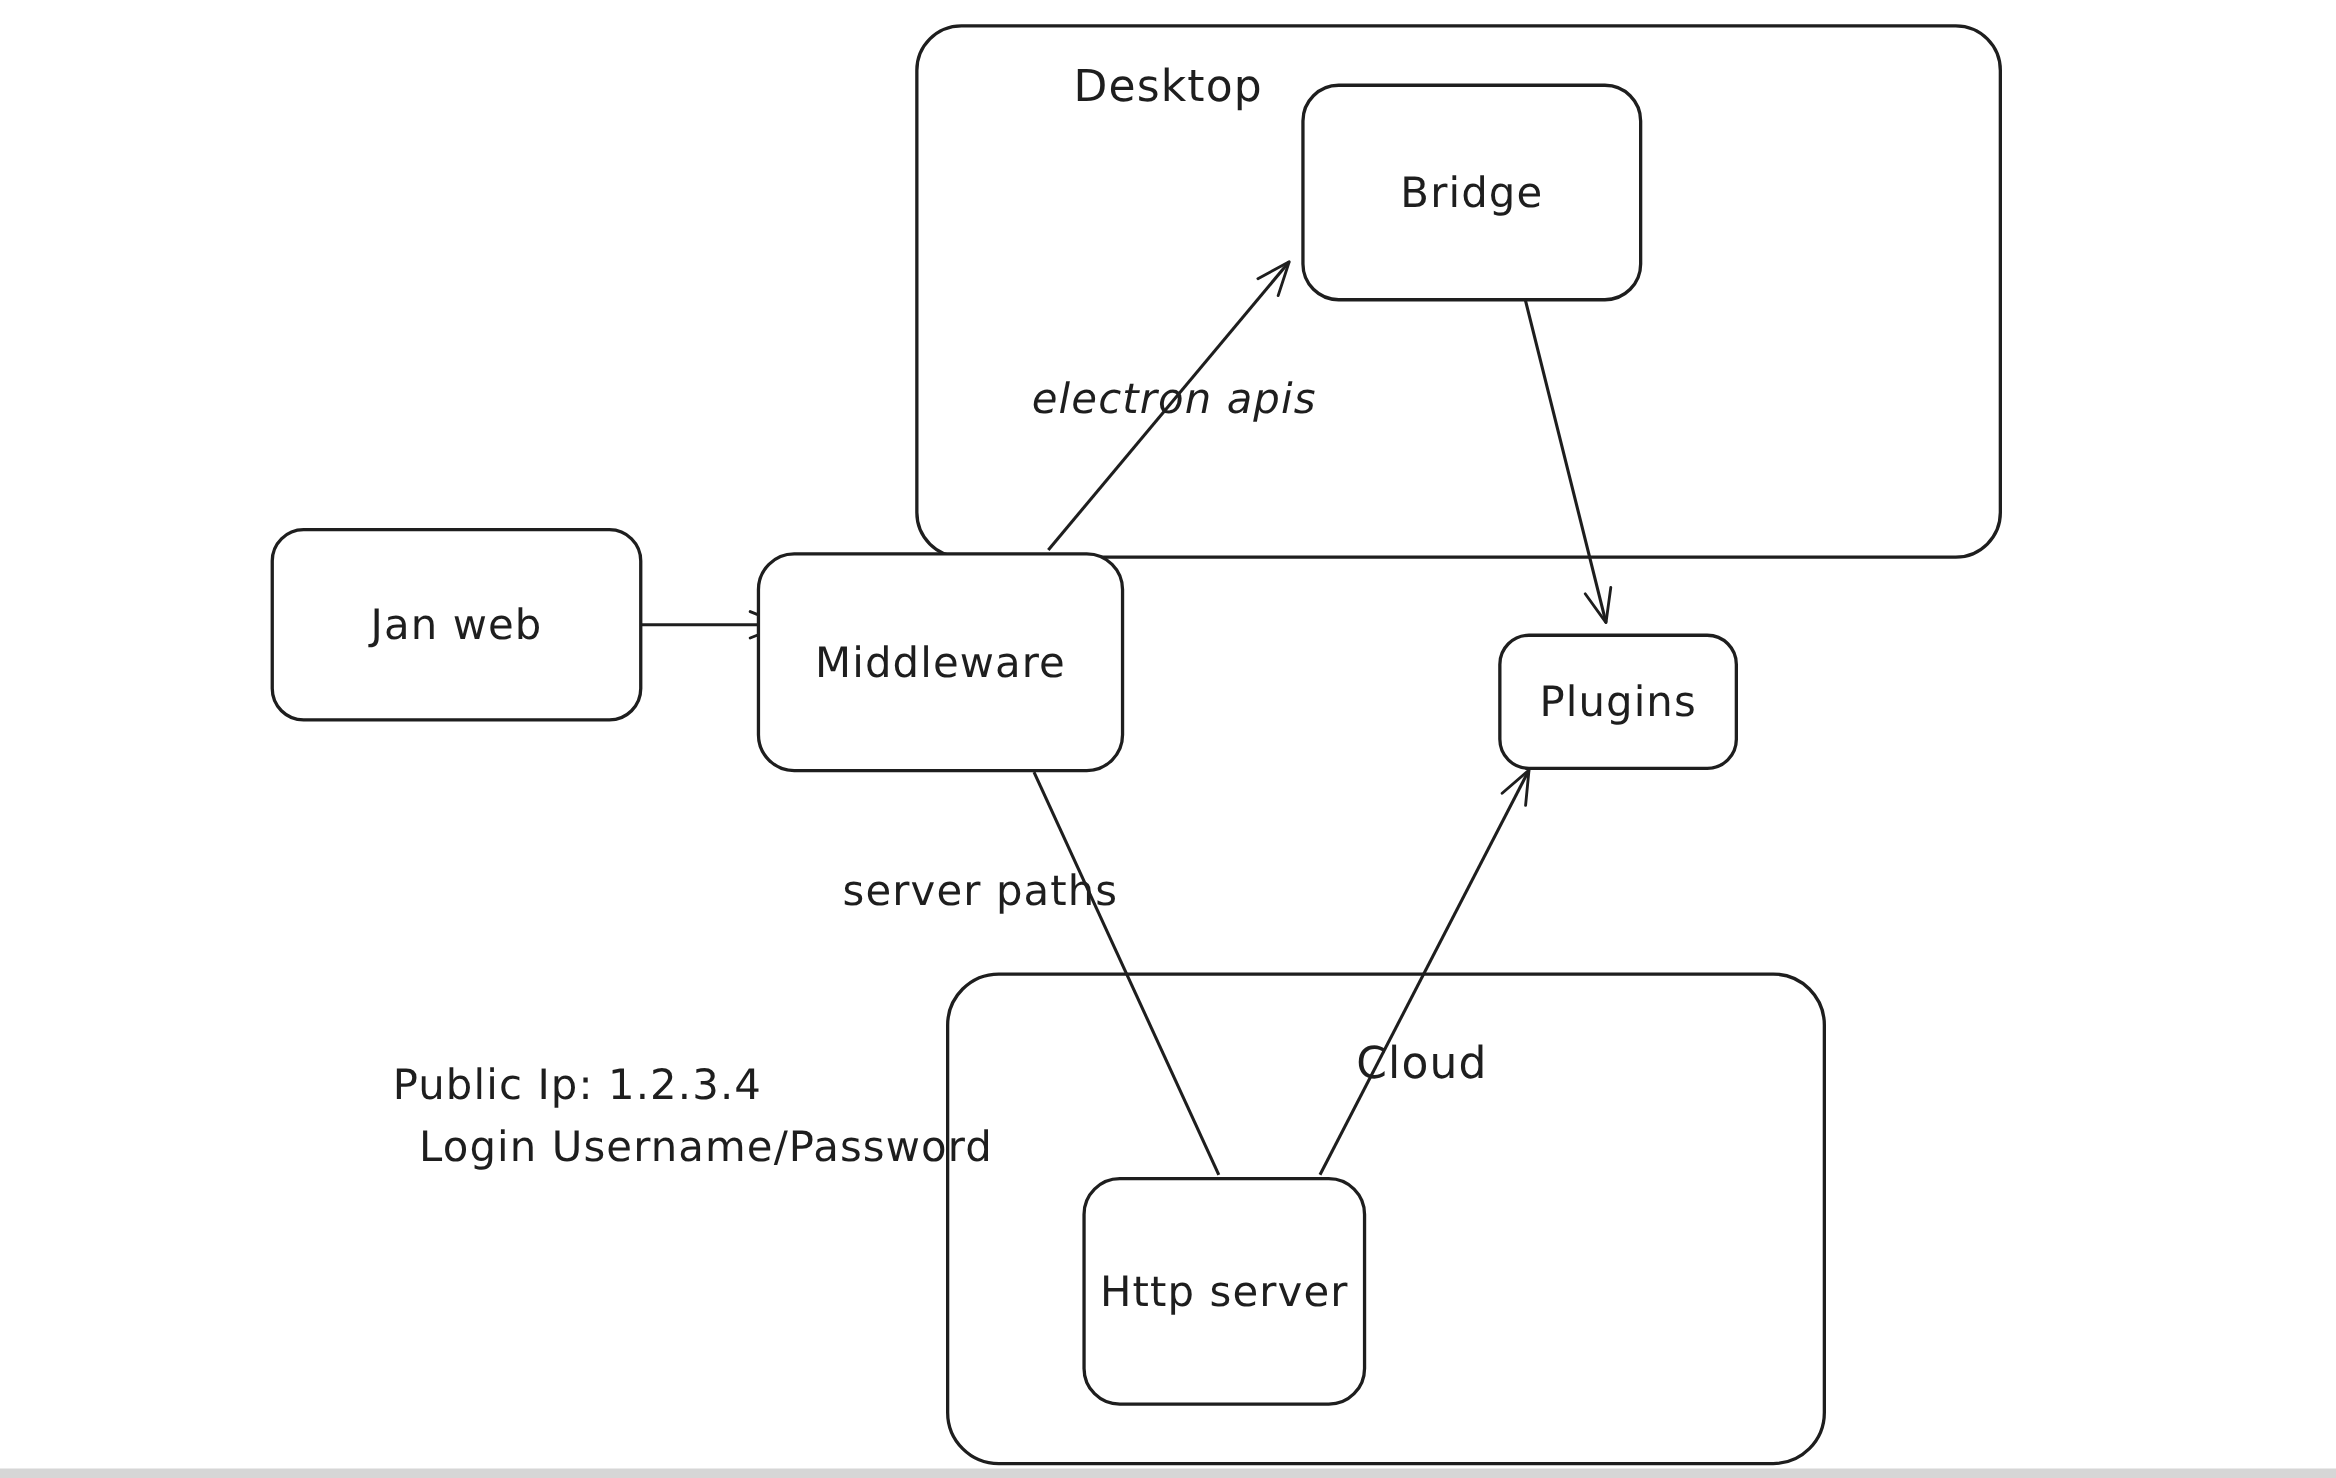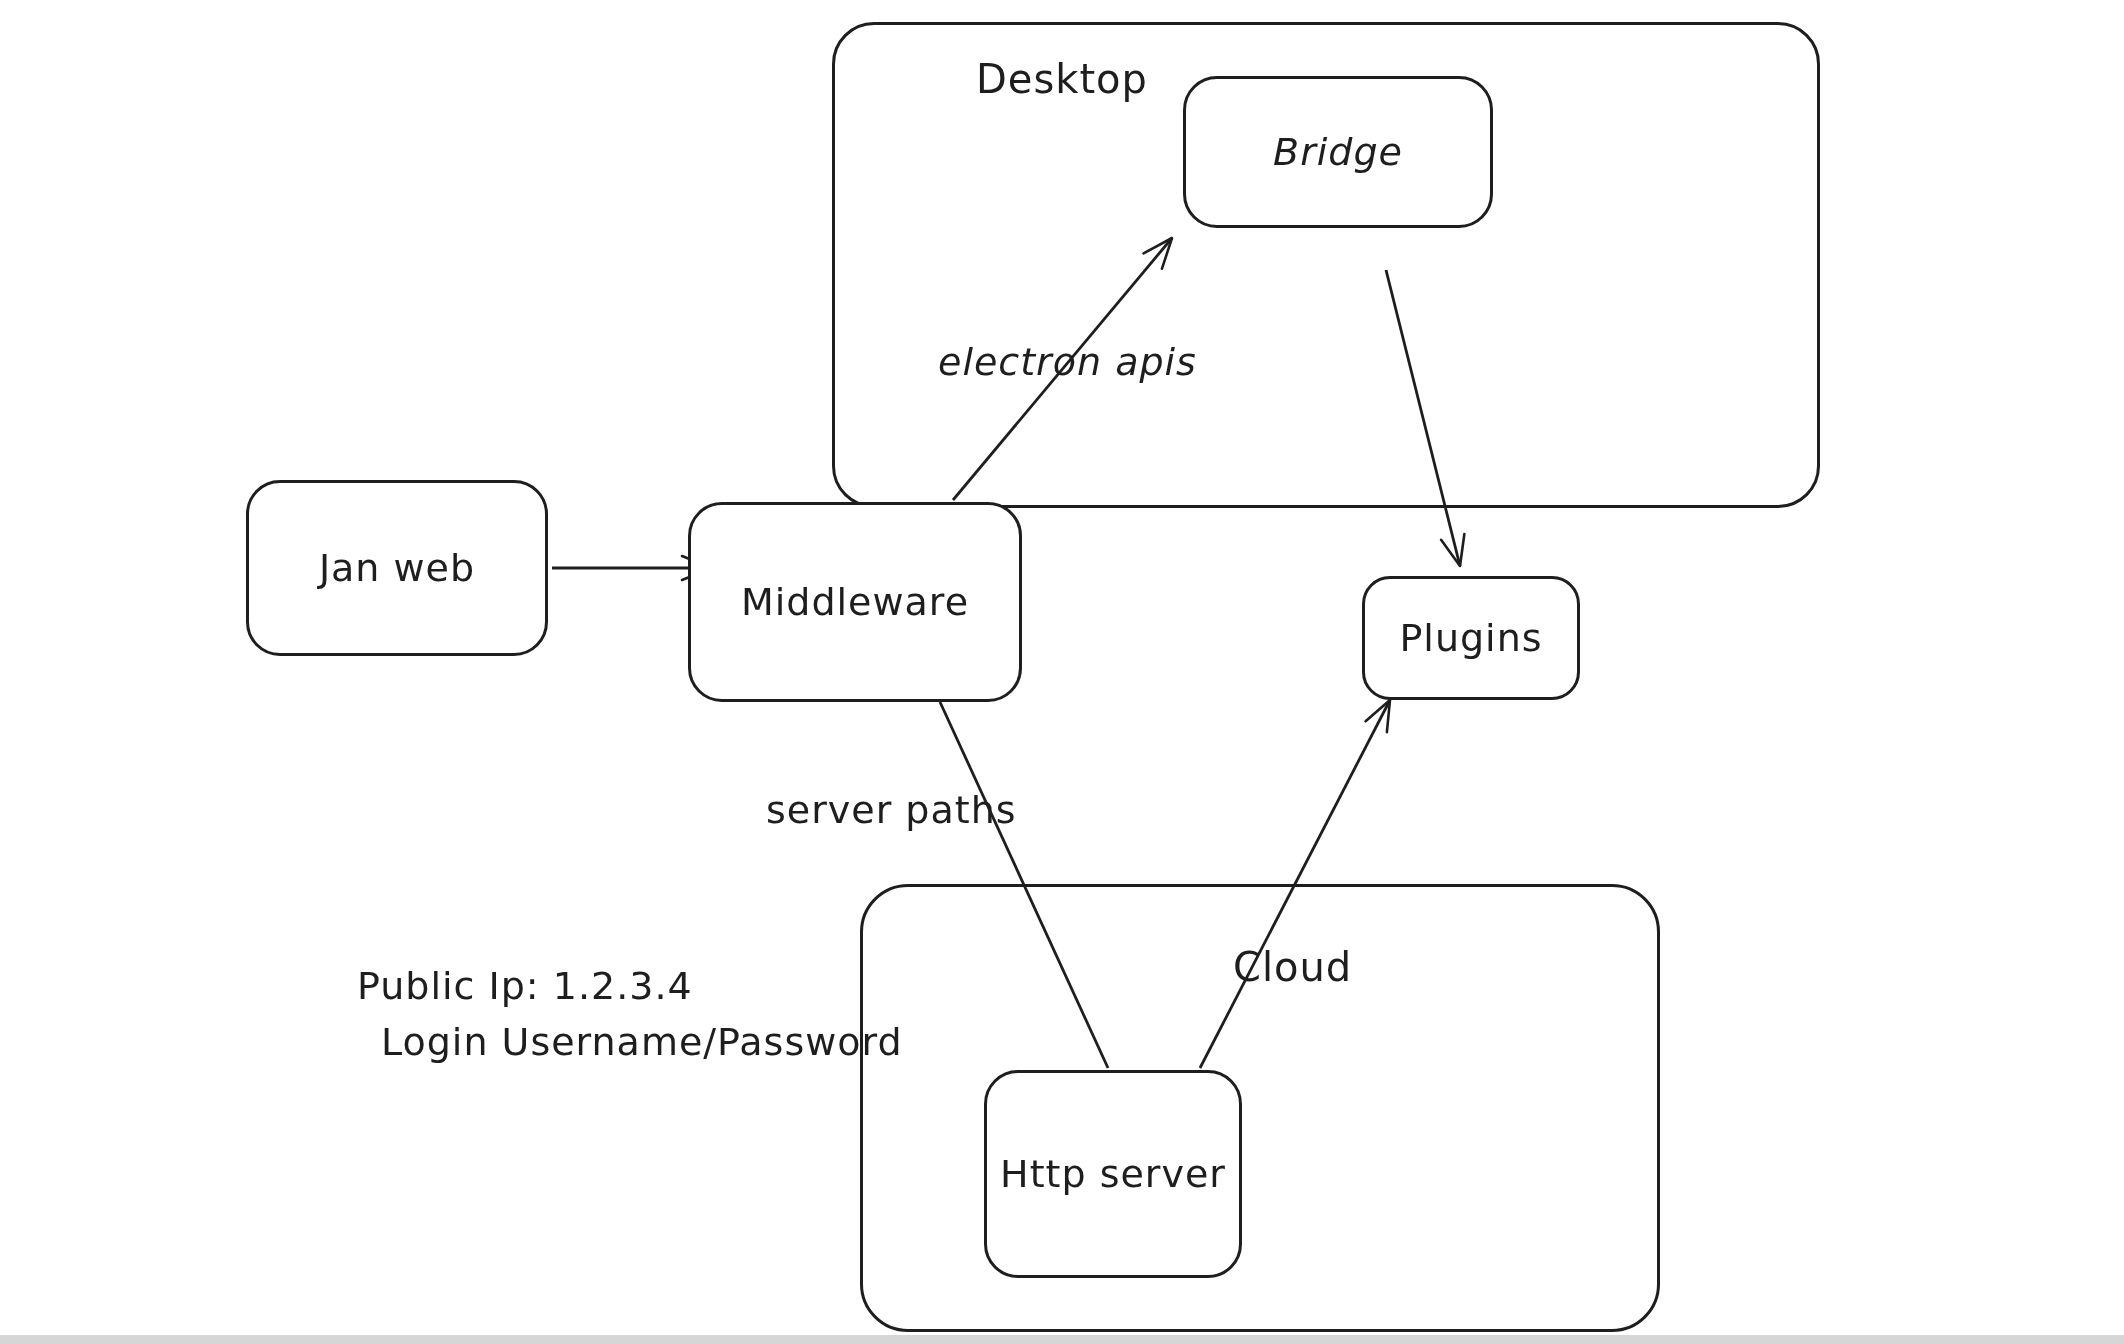--- a/index.html
+++ b/index.html
@@ -97,25 +97,25 @@
 
     <path d="M 953 500 L 1172 238" fill="none" stroke="#1e1e1e" stroke-width="2.8" marker-end="url(#arrowhead)"></path>
 
     <path d="M 1386 270 L 1460 566" fill="none" stroke="#1e1e1e" stroke-width="2.8" marker-end="url(#arrowhead)"></path>
 
     <path d="M 940 702 L 1108 1068" fill="none" stroke="#1e1e1e" stroke-width="2.8"></path>
 
     <path d="M 1200 1068 L 1390 700" fill="none" stroke="#1e1e1e" stroke-width="2.8" marker-end="url(#arrowhead)"></path>
   </svg>
 
-  <div class="node" style="left:246px; top:480px; width:302px; height:176px;">
+  <div class="node" style="left:246px; top:480px; width:338px; height:176px;border-radius:30px;">
     <span>Jan web</span>
   </div>
 
-  <div class="node" style="left:1183px; top:76px; width:310px; height:152px;font-style:italic;">
+  <div class="node" style="left:1183px; top:76px; width:310px; height:198px;">
     <span>Bridge</span>
   </div>
 
   <div class="node" style="left:688px; top:502px; width:334px; height:200px;">
     <span>Middleware</span>
   </div>
 
   <div class="node" style="left:1362px; top:576px; width:218px; height:124px; border-radius:28px;">
     <span>Plugins</span>
   </div>

